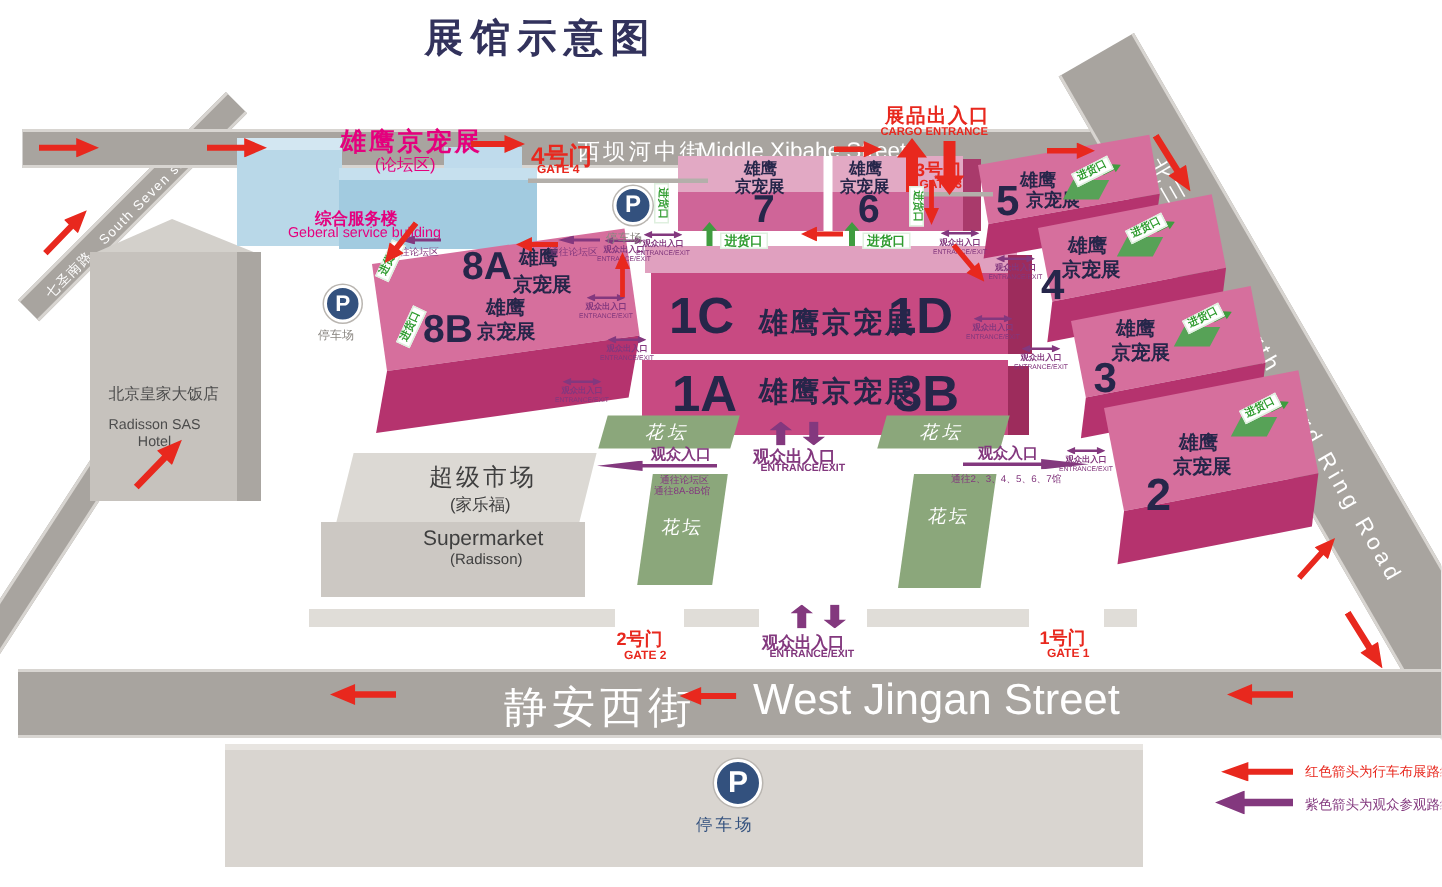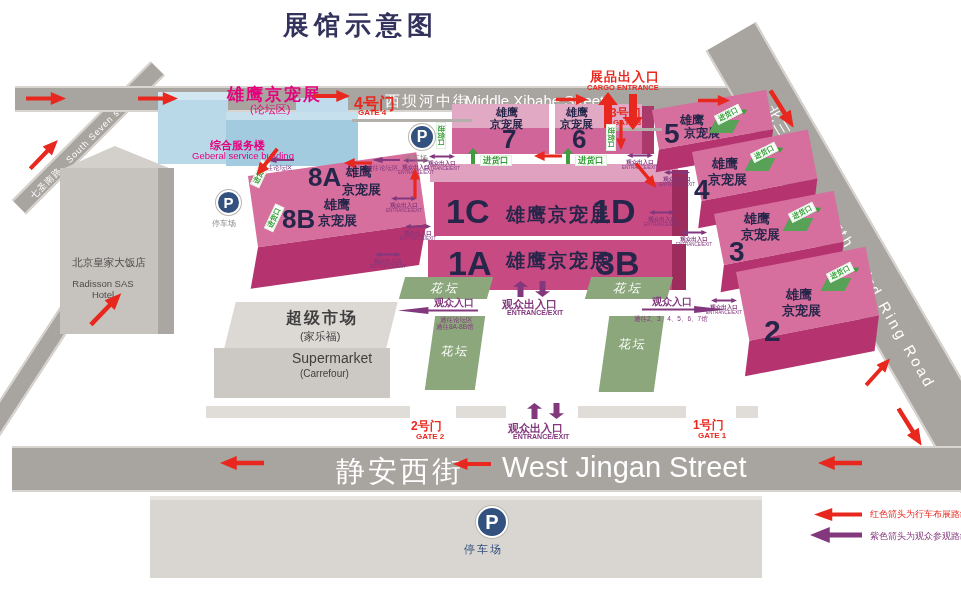--- a/index.html
+++ b/index.html
@@ -72,24 +72,24 @@
   <div class="abs" style="left:226px;top:112px;width:132px;height:10px;background:#c6e0ee"></div>
   <div class="abs" style="left:226px;top:120px;width:132px;height:46px;background:#a2cbe0"></div>
   <div class="abs" style="left:210px;top:138px;font-size:11px;font-weight:bold;color:#e5007e">综合服务楼</div>
   <div class="abs" style="left:192px;top:150px;font-size:9.5px;color:#e5007e">Geberal service building</div>
 
   <div class="abs" style="left:227px;top:83px;font-size:17px;font-weight:bold;color:#e5007e;letter-spacing:2px">雄鹰京宠展</div>
   <div class="abs" style="left:250px;top:102px;font-size:11px;color:#e5007e">(论坛区)</div>
 
   <div class="abs" style="left:230px;top:302px;width:162px;height:46px;background:#dcd9d4;transform:skewX(-14deg)"></div>
   <div class="abs" style="left:214px;top:348px;width:176px;height:50px;background:#ccc8c3"></div>
-  <div class="abs" style="left:286px;top:308px;font-size:16px;font-weight:bold;color:#3f3f3f;letter-spacing:2px">超级市场</div>
+  <div class="abs" style="left:286px;top:308px;font-size:16px;font-weight:normal;color:#3f3f3f;letter-spacing:2px">超级市场</div>
   <div class="abs" style="left:300px;top:329px;font-size:11px;color:#3f3f3f">(家乐福)</div>
-  <div class="abs" style="left:292px;top:350px;font-size:14px;color:#3f3f3f">Supermarket</div>
-  <div class="abs" style="left:300px;top:368px;font-size:10px;color:#3f3f3f">(Carrefour)</div>
+  <div class="abs" style="left:282px;top:350px;font-size:14px;color:#3f3f3f">Supermarket</div>
+  <div class="abs" style="left:300px;top:368px;font-size:10px;color:#3f3f3f">(Radisson)</div>
 
   <div class="abs" style="left:452px;top:104px;width:190px;height:24px;background:#e2a9c4"></div>
   <div class="abs" style="left:452px;top:128px;width:190px;height:26px;background:#cf6598"></div>
   <div class="abs" style="left:642px;top:106px;width:12px;height:48px;background:#a93a6b"></div>
   <div class="abs" style="left:549px;top:104px;width:6px;height:50px;background:#fff"></div>
   <div class="halltext" style="left:496px;top:105px;font-size:11px">雄鹰</div>
   <div class="halltext" style="left:490px;top:117px;font-size:11px">京宠展</div>
   <div class="halltext" style="left:502px;top:124px;font-size:26px">7</div>
   <div class="halltext" style="left:566px;top:105px;font-size:11px">雄鹰</div>
   <div class="halltext" style="left:560px;top:117px;font-size:11px">京宠展</div>

